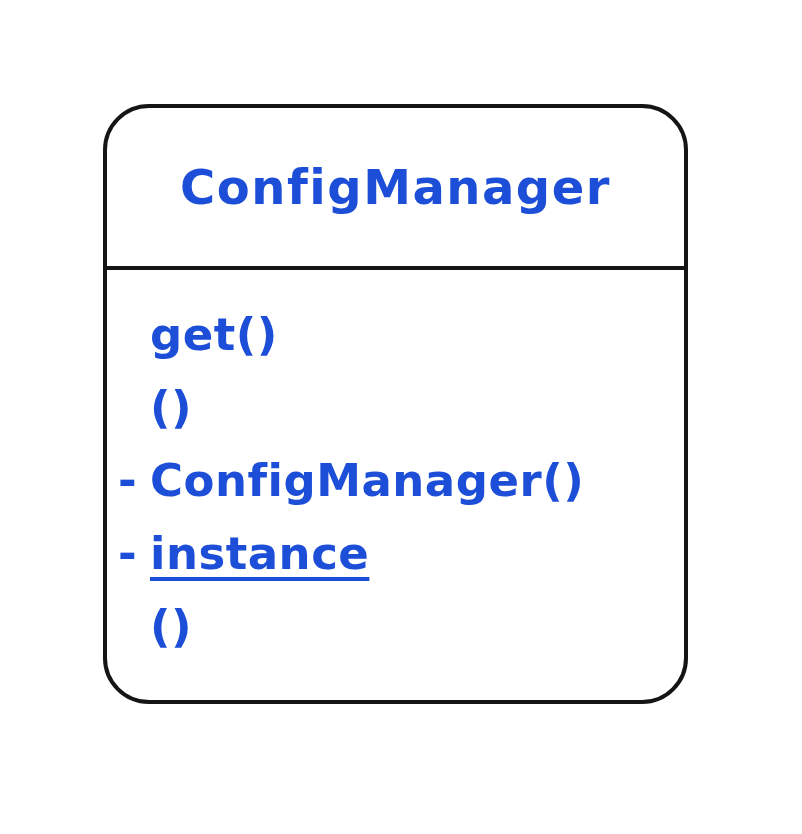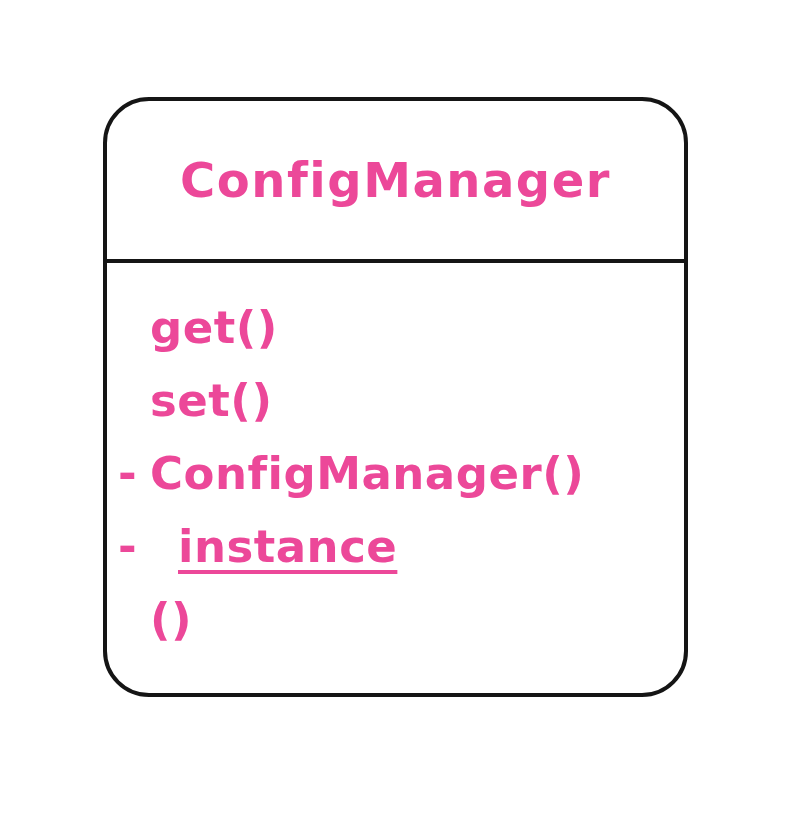--- a/index.html
+++ b/index.html
@@ -9,28 +9,28 @@
     font-family: "DejaVu Sans", "Liberation Sans", sans-serif;
     overflow: hidden;
   }
   .canvas {
     position: relative;
     width: 802px; height: 834px;
     background: #ffffff;
   }
   .class-box {
     position: absolute;
-    left: 103px; top: 97px;
+    left: 103px; top: 104px;
     width: 585px; height: 600px;
     border: 4px solid #151515;
     border-radius: 46px;
     background: #ffffff;
     display: flex;
     flex-direction: column;
-    color: #ec4899;
+    color: #1d4ed8;
   }
   .class-header {
     height: 162px;
     flex: 0 0 162px;
     display: flex;
     align-items: center;
     justify-content: center;
     border-bottom: 4px solid #151515;
   }
   .class-title {
@@ -57,21 +57,20 @@
   }
   .member-prefix {
     flex: 0 0 32px;
     width: 32px;
   }
   .member-name { }
   .member-name.underlined {
     text-decoration: underline;
     text-decoration-thickness: 4px;
     text-underline-offset: 8px;
-    margin-left: 28px;
   }
   .member-suffix { }
 </style>
 </head>
 <body>
 
 <div class="canvas">
   <div class="class-box">
 
     <div class="class-header">
@@ -81,21 +80,20 @@
     <div class="class-members">
 
       <div class="member-row">
         <span class="member-prefix"></span>
         <span class="member-name">get</span>
         <span class="member-suffix">()</span>
       </div>
 
       <div class="member-row">
         <span class="member-prefix"></span>
-        <span class="member-name">set</span>
         <span class="member-suffix">()</span>
       </div>
 
       <div class="member-row">
         <span class="member-prefix">-</span>
         <span class="member-name">ConfigManager</span>
         <span class="member-suffix">()</span>
       </div>
 
       <div class="member-row">

